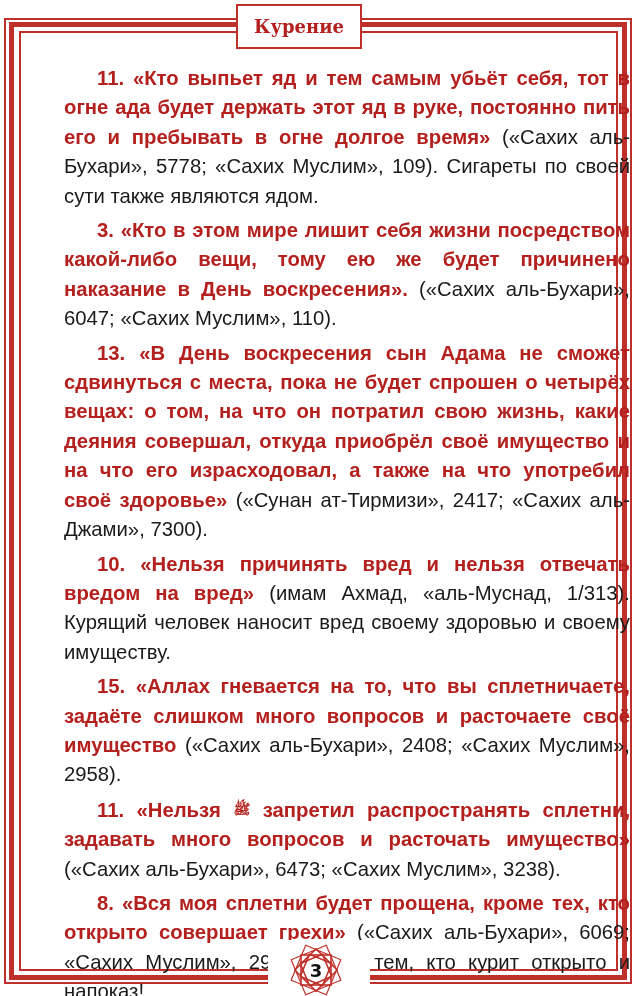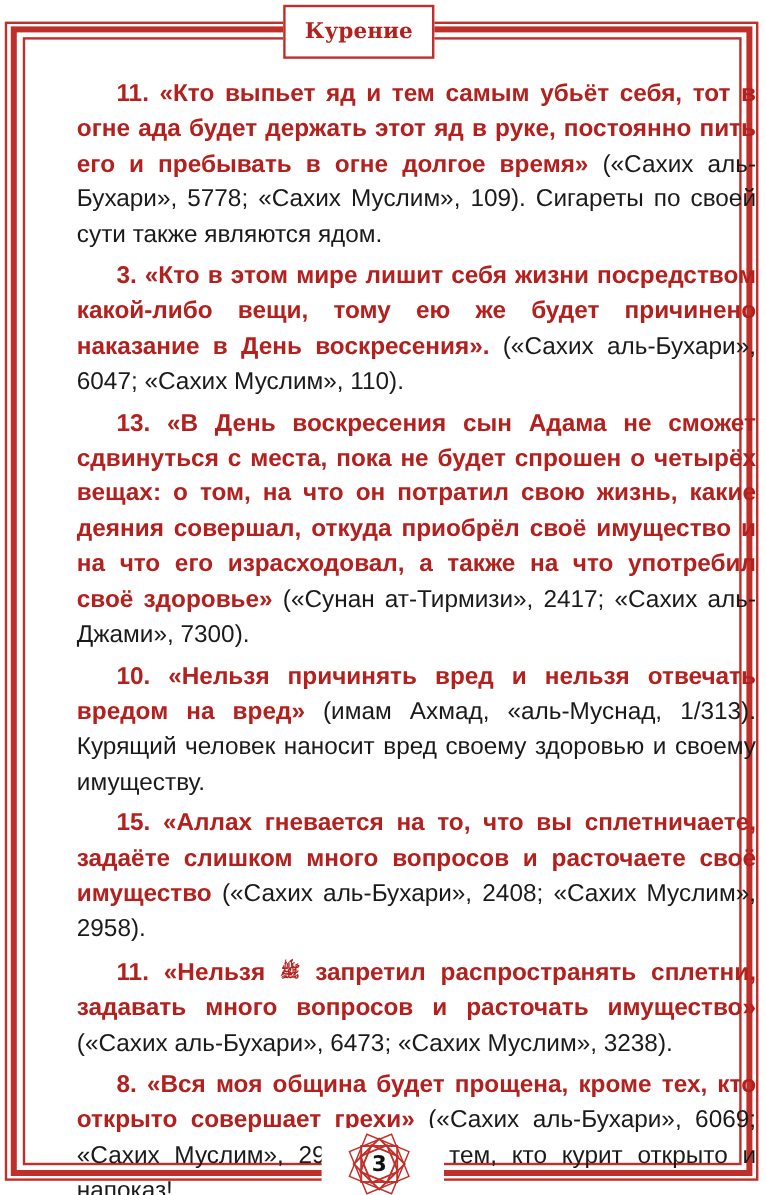--- a/index.html
+++ b/index.html
@@ -64,21 +64,21 @@
   <p class="item"><span class="hl"><span>3.</span> <span>«Кто в этом мире лишит себя жизни посредством какой-либо вещи, тому ею же будет причинено наказание в День воскресения».</span></span><span class="src"> («Сахих аль-Бухари», 6047; «Сахих Муслим», 110).</span></p>
 
   <p class="item"><span class="hl"><span>13.</span> <span>«В День воскресения сын Адама не сможет сдвинуться с места, пока не будет спрошен о четырёх вещах: о том, на что он потратил свою жизнь, какие деяния совершал, откуда приобрёл своё имущество и на что его израсходовал, а также на что употребил своё здоровье»</span></span><span class="src"> («Сунан ат-Тирмизи», 2417; «Сахих аль-Джами», 7300).</span></p>
 
   <p class="item"><span class="hl"><span>10.</span> <span>«Нельзя причинять вред и нельзя отвечать вредом на вред»</span></span><span class="src"> (имам Ахмад, «аль-Муснад, 1/313). Курящий человек наносит вред своему здоровью и своему имуществу.</span></p>
 
   <p class="item"><span class="hl"><span>15.</span> <span>«Аллах гневается на то, что вы сплетничаете, задаёте слишком много вопросов и расточаете своё имущество</span></span><span class="src"> («Сахих аль-Бухари», 2408; «Сахих Муслим», 2958).</span></p>
 
   <p class="item"><span class="hl"><span>11.</span> <span>«Нельзя</span> <span class="saw">ﷺ</span> <span>запретил распространять сплетни, задавать много вопросов и расточать имущество»</span></span><span class="src"> («Сахих аль-Бухари», 6473; «Сахих Муслим», 3238).</span></p>
 
-  <p class="item"><span class="hl"><span>8.</span> <span>«Вся моя община будет прощена, кроме тех, кто открыто совершает грехи»</span></span><span class="src"> («Сахих аль-Бухари», 6069; «Сахих Муслим», 2990). Горе тем, кто курит открыто и напоказ!</span></p>
+  <p class="item"><span class="hl"><span>8.</span> <span>«Вся моя сплетни будет прощена, кроме тех, кто открыто совершает грехи»</span></span><span class="src"> («Сахих аль-Бухари», 6069; «Сахих Муслим», 2990). Горе тем, кто курит открыто и напоказ!</span></p>
 </div>
 
 <div class="bottom-gap"></div>
 <div class="page-ornament">
   <svg width="52" height="52" viewBox="0 0 52 52">
     <g fill="none" stroke="#c0302a" stroke-width="1.6">
       <rect x="11" y="11" width="30" height="30"></rect>
       <rect x="11" y="11" width="30" height="30" transform="rotate(45 26 26)"></rect>
       <rect x="14" y="14" width="24" height="24" transform="rotate(22.5 26 26)"></rect>
       <rect x="14" y="14" width="24" height="24" transform="rotate(67.5 26 26)"></rect>

